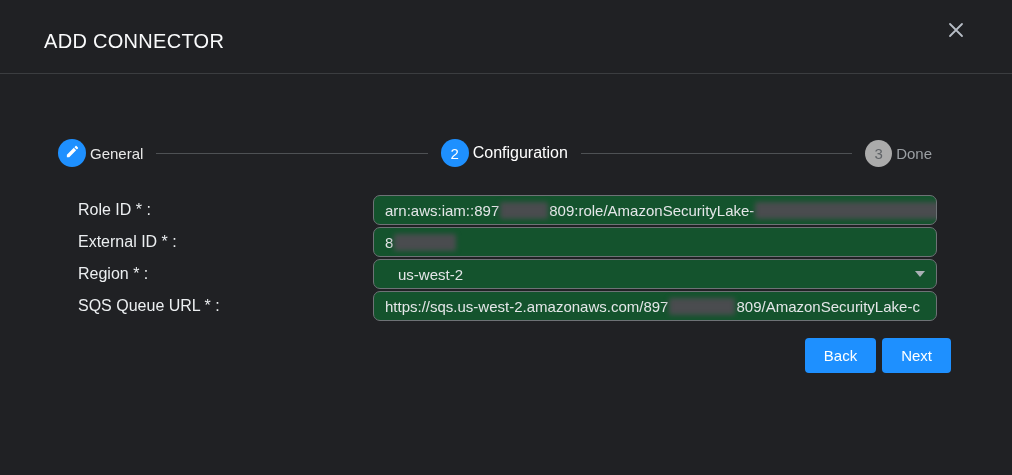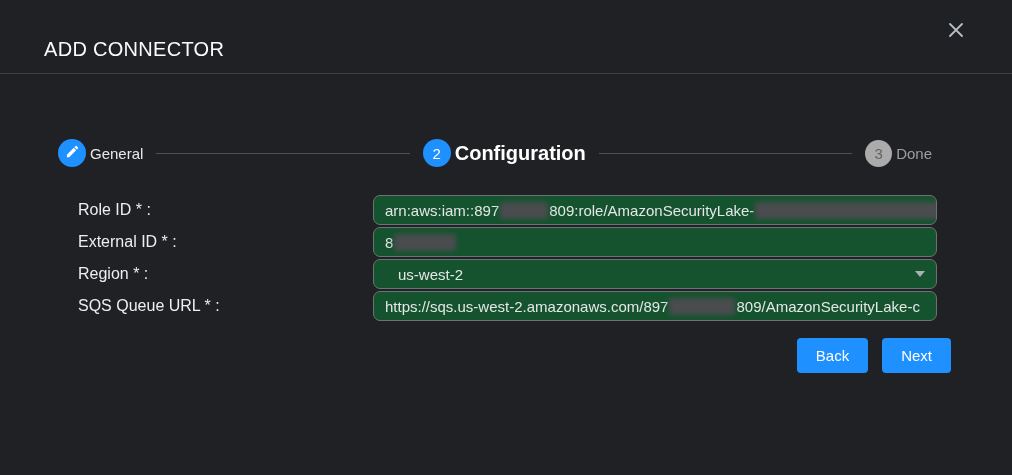--- a/index.html
+++ b/index.html
@@ -10,21 +10,21 @@
     color: #e8eaed;
     overflow: hidden;
     position: relative;
   }
   
   .modal-header {
     height: 74px;
     border-bottom: 1px solid #3b3d40;
     display: flex;
     align-items: flex-end;
-    padding: 0 0 12px 44px;
+    padding: 0 0 20px 44px;
     position: relative;
   }
   .modal-title {
     font-size: 20px;
     letter-spacing: 0.3px;
     color: #fafbfc;
     font-weight: 400;
   }
   .close-btn {
     position: absolute;
@@ -45,21 +45,21 @@
   .step-circle {
     width: 28px; height: 28px;
     border-radius: 50%;
     display: flex; align-items: center; justify-content: center;
     font-size: 15px;
     flex: none;
   }
   .step-circle.blue { background: #1e90ff; color: #ffffff; }
   .step-circle.gray { background: #ababab; color: #5f6367; width: 27px; height: 27px; }
   .step-label { margin-left: 4px; font-size: 15px; color: #e8e8e8; white-space: nowrap; }
-  .step-label.active { font-weight: bold; font-size: 20px; color: #ffffff; }
+  .step-label.active { font-weight: normal; font-size: 16px; color: #ffffff; }
   .step-label.pending { color: #9b9fa3; }
   .connector {
     flex: 1 1 auto;
     height: 1px;
     background: #4e5154;
     margin: 0 13px;
   }
   
   .form { margin-top: 27px; padding: 0 75px 0 78px; }
   .form-row { display: flex; align-items: center; margin-bottom: 0; height: 32px; }
@@ -101,21 +101,21 @@
     border-right: 5px solid transparent;
     border-top: 6px solid #aab0b5;
     flex: none;
   }
   
   .footer {
     margin-top: 16px;
     padding-right: 61px;
     display: flex;
     justify-content: flex-end;
-    gap: 14px;
+    gap: 6px;
   }
   .btn {
     height: 35px;
     padding: 0 19px;
     background: #1e90ff;
     border: none;
     border-radius: 4px;
     color: #ffffff;
     font-size: 15px;
     font-family: "Liberation Sans", sans-serif;

